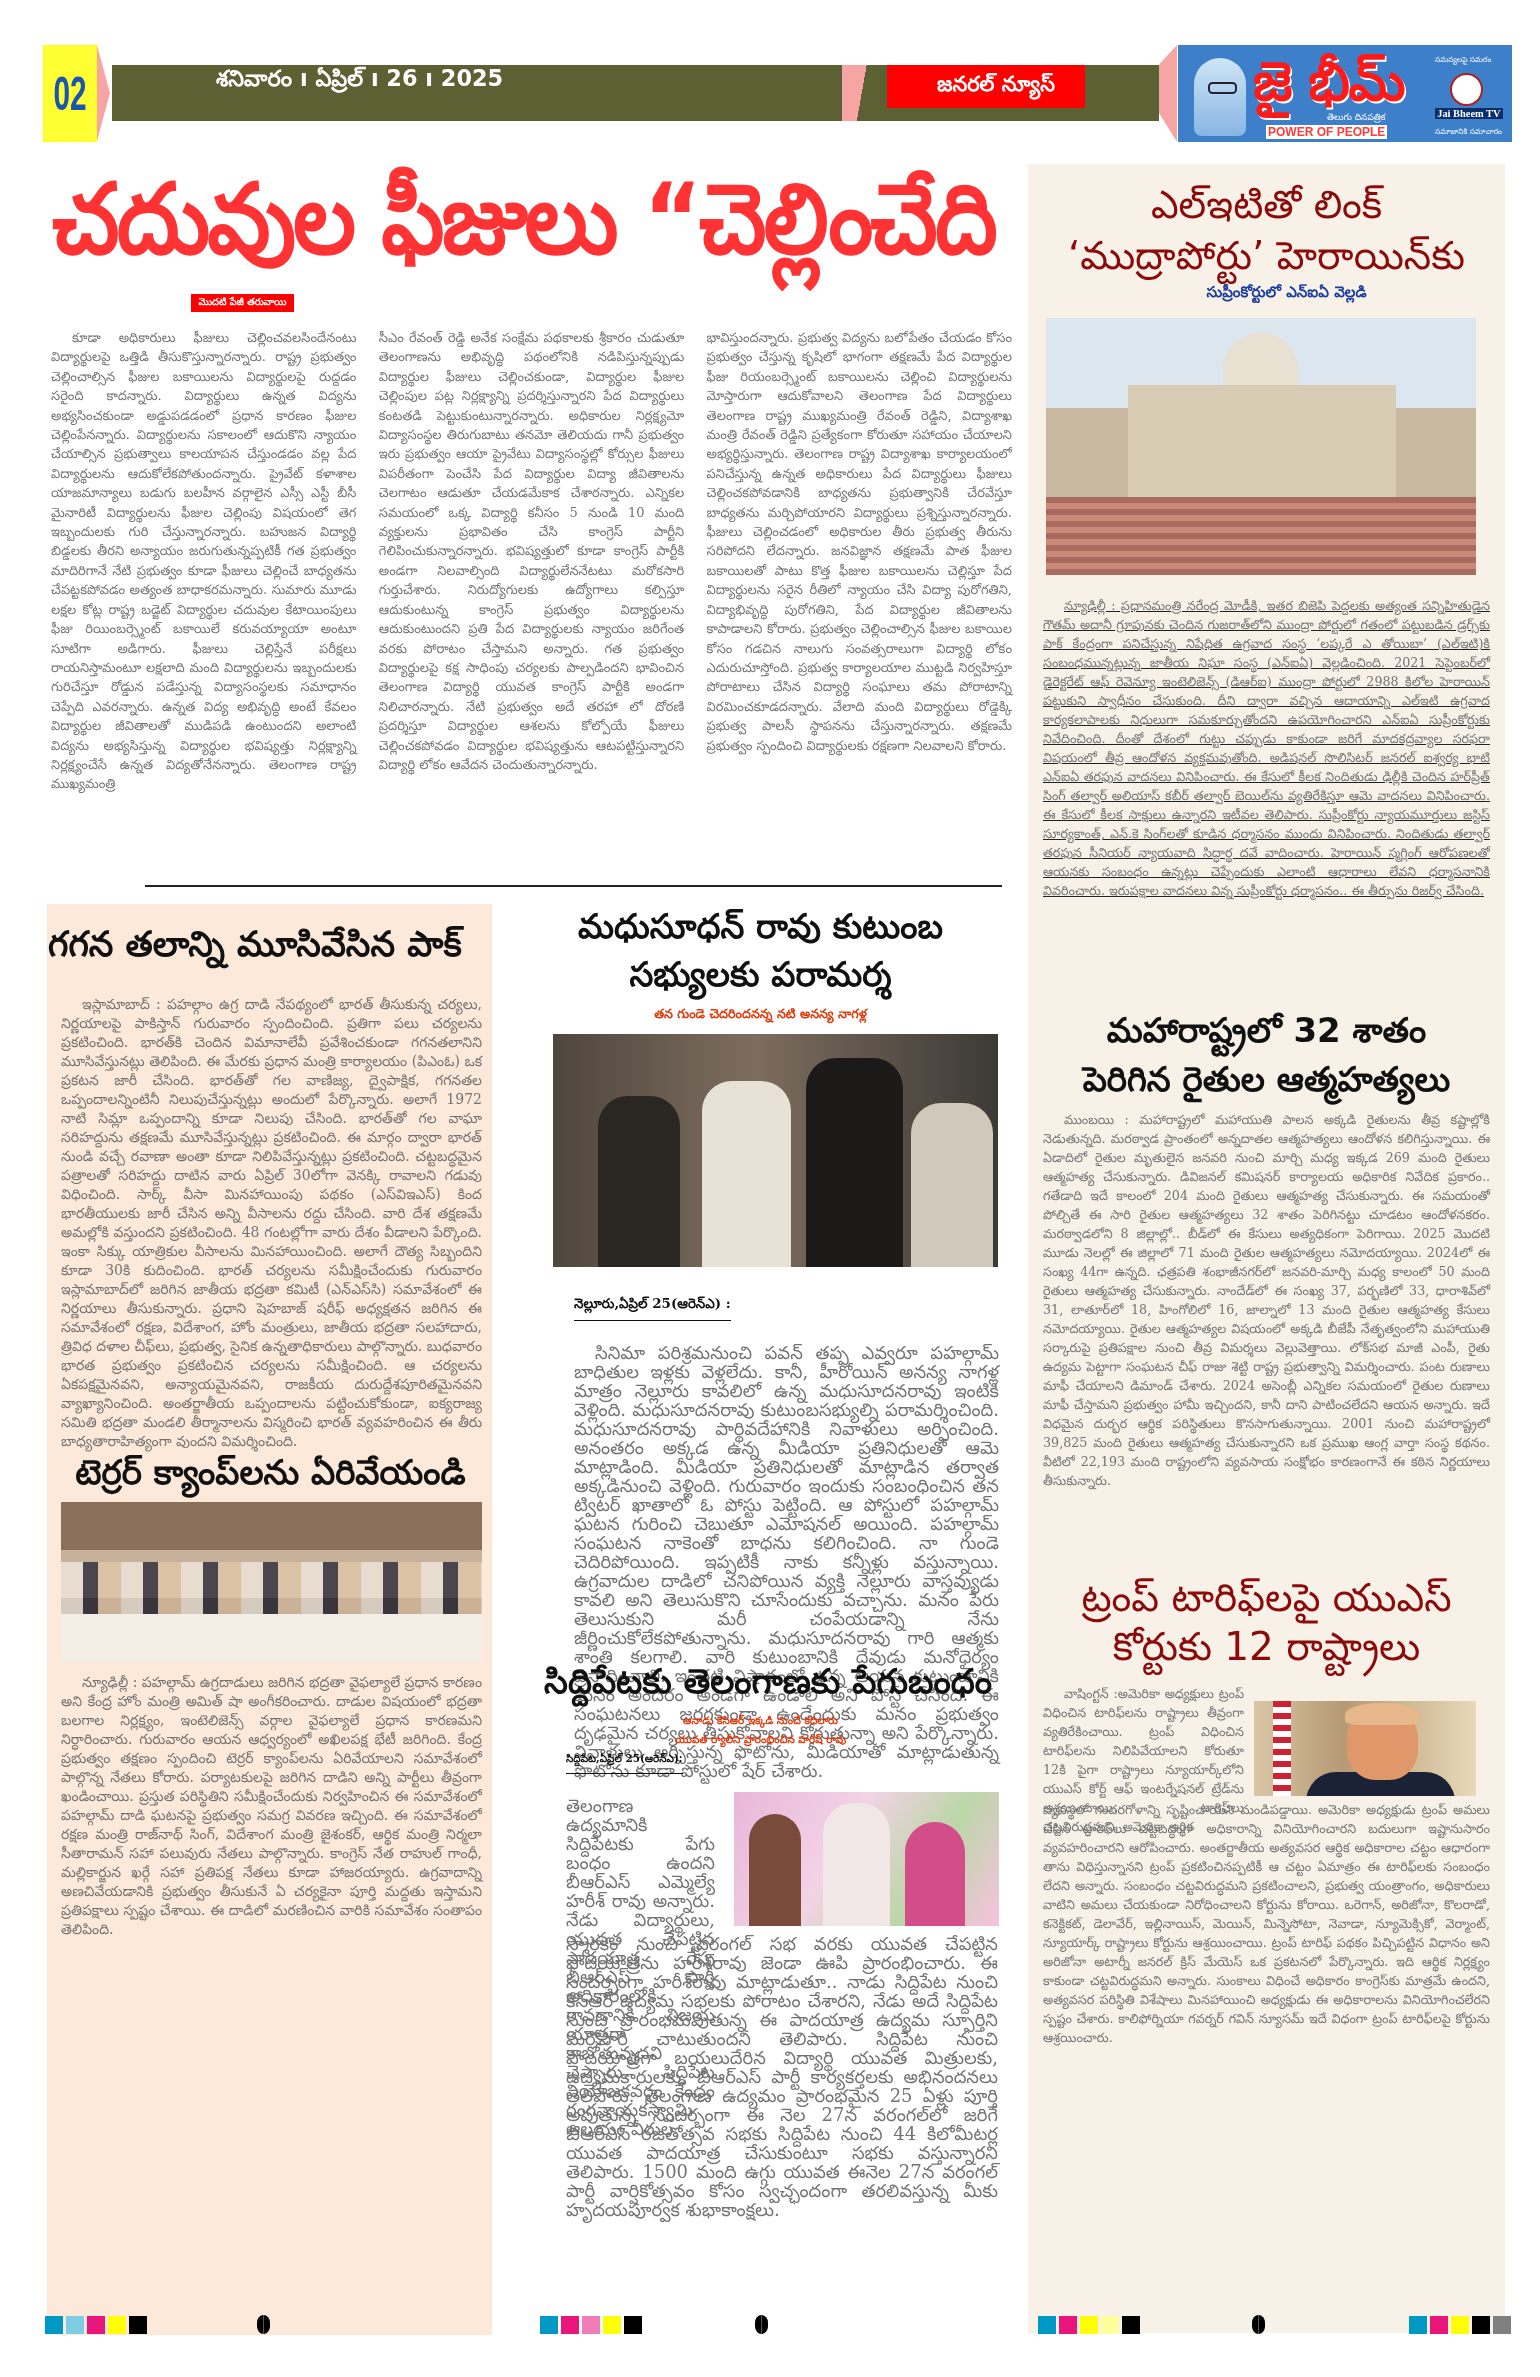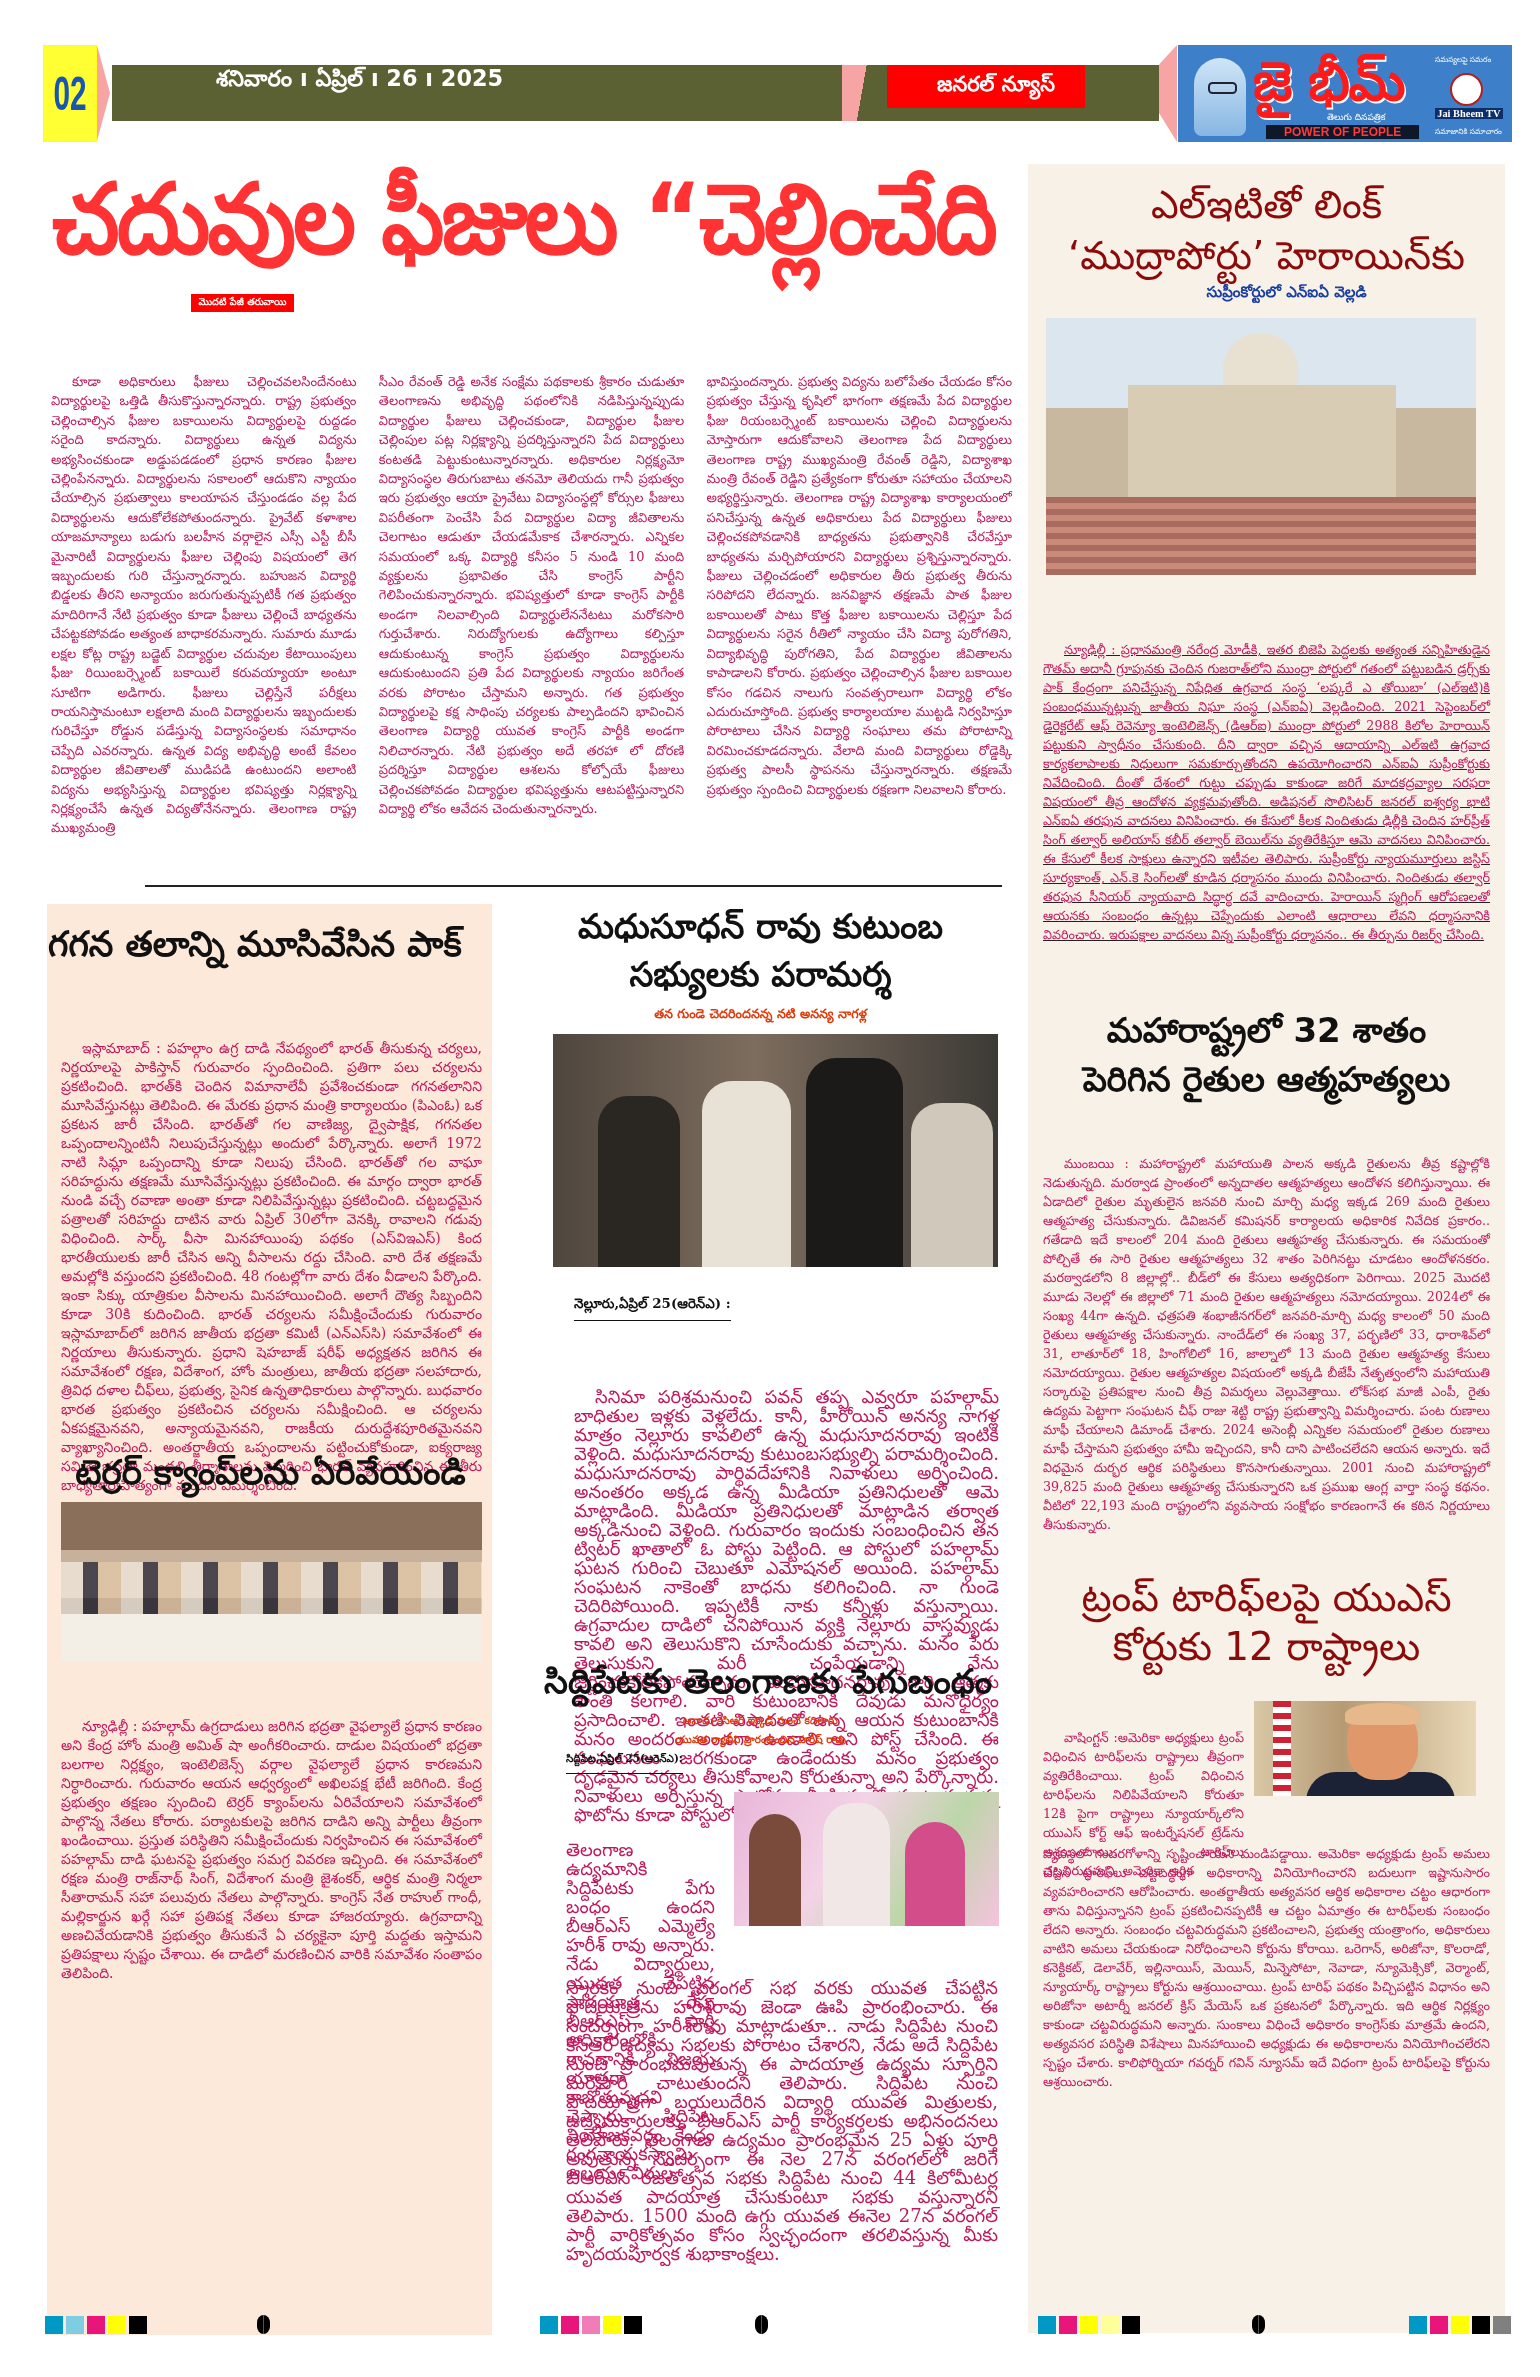--- a/index.html
+++ b/index.html
@@ -11,31 +11,31 @@
   .date-bar { position: absolute; left: 112px; top: 65px; width: 1047px; height: 56px; background: #5b6133; }
   .date-text { position: absolute; left: 216px; top: 65px; height: 56px; line-height: 56px; color: #fff; font: bold 22.4px "DejaVu Sans", sans-serif; }
   .section-wedge { position: absolute; left: 842px; top: 65px; width: 45px; height: 56px; background: linear-gradient(100deg, #f7a4a4 0 45%, transparent 45%); }
   .section-tag { position: absolute; left: 887px; top: 65px; width: 198px; height: 43px; background: #ff0000; color: #fff; font: bold 21px "DejaVu Sans", sans-serif; display: flex; align-items: center; justify-content: center; padding-left: 20px; }
   .pink-wedge-right { position: absolute; left: 1159px; top: 45px; width: 18px; height: 97px; background: linear-gradient(to right, #5b6133 0, #f7a4a4 0); clip-path: polygon(100% 0, 100% 100%, 0 70%, 0 20%); }
   .logo-box { position: absolute; left: 1178px; top: 45px; width: 334px; height: 97px; background: #3e7fc9; }
   .logo-portrait { position: absolute; left: 16.4px; top: 13.4px; width: 52px; height: 78px; border-radius: 26px 26px 7.5px 7.5px; background: linear-gradient(#cfe5f7, #87b6e3); }
   .logo-portrait:after { content:""; position:absolute; left:13.4px; top:24px; width:25px; height:7.5px; border:2.2px solid #223; border-radius:4.5px; }
   .logo-title { position: absolute; left: 75px; top: 4.5px; color: #ff1a1a; font: bold 54px "DejaVu Sans", sans-serif; letter-spacing: -1.5px; text-shadow: 1.5px 1.5px 0 #fff; }
   .logo-sub { position: absolute; left: 149px; top: 67px; color: #fff; font: 9px "DejaVu Sans", sans-serif; }
-  .logo-tag { position: absolute; left: 88px; top: 80px; color: #ff3b3b; font: bold 12px "Liberation Sans", sans-serif; background:#0f172a; padding:0 18px; }
+  .logo-tag { position: absolute; left: 88px; top: 80px; color: #ff3b3b; font: bold 12px "Liberation Sans", sans-serif; background:#ffffff; padding:0 2px; }
   .logo-side-top, .logo-side-bot { position: absolute; left: 257px; color: #fff; font: 7.5px "DejaVu Sans", sans-serif; }
   .logo-side-top { top: 10.4px; } .logo-side-bot { top: 82px; }
   .tv-emblem { position: absolute; left: 272px; top: 28px; width: 33px; height: 33px; border-radius: 50%; background: #fff; border: 2.2px solid #b02020; }
   .tv-label { position: absolute; left: 257px; top: 63px; color: #fff; font: bold 10.4px "Liberation Serif", serif; background:#0a2f6b; padding: 0 2.2px; }
 
   
   .lead-headline { position: absolute; left: 52px; top: 162px; width: 961px; color: #ff3333; font: bold 89px "DejaVu Sans", sans-serif; letter-spacing: -3px; transform: scaleY(1.1); transform-origin: top left; white-space: nowrap; }
   .continued-tag { position: absolute; left: 191px; top: 294px; background: #ff0000; color: #fff; font: bold 9.7px "DejaVu Sans", sans-serif; padding: 2.2px 7.5px; }
   .lead-cols { position: absolute; left: 51px; top: 328px; width: 961px; display: flex; gap: 22.4px; }
-  .col { flex: 1; font: 13px "DejaVu Serif", serif; line-height: 19.4px; color: #be185d; text-align: justify; margin-top: 44px; }
+  .col { flex: 1; font: 13px "DejaVu Serif", serif; line-height: 19.4px; color: #737373; text-align: justify; }
   .col p { text-indent: 21px; }
   .lead-rule { position: absolute; left: 145px; top: 885px; width: 857px; height: 1.5px; background: #222; }
 
   
   .right-box { position: absolute; left: 1028px; top: 164px; width: 477px; height: 2169px; background: #f8f1e8; }
   .mundra-head { position: absolute; left: 1028px; top: 179px; width: 477px; text-align: center; color: #8b0a0a; font: 39px "DejaVu Sans", sans-serif; line-height: 51px; }
   .mundra-sub { position: absolute; left: 1028px; top: 283px; width: 517px; text-align: center; color: #1b3f9e; font: bold 15px "DejaVu Sans", sans-serif; }
   .court-photo { position: absolute; left: 1046px; top: 318px; width: 430px; height: 257px; background: linear-gradient(#dbe6ef 0 35%, #c9b8a0 35% 70%, #8f5a4d 70%); overflow: hidden; }
   .court-dome { position:absolute; left:177px; top:15px; width:75px; height:52px; border-radius:37px 37px 0 0; background:#e8e0d0; }
   .court-body { position:absolute; left:82px; top:67px; width:268px; height:112px; background:#d9ccb4; }

